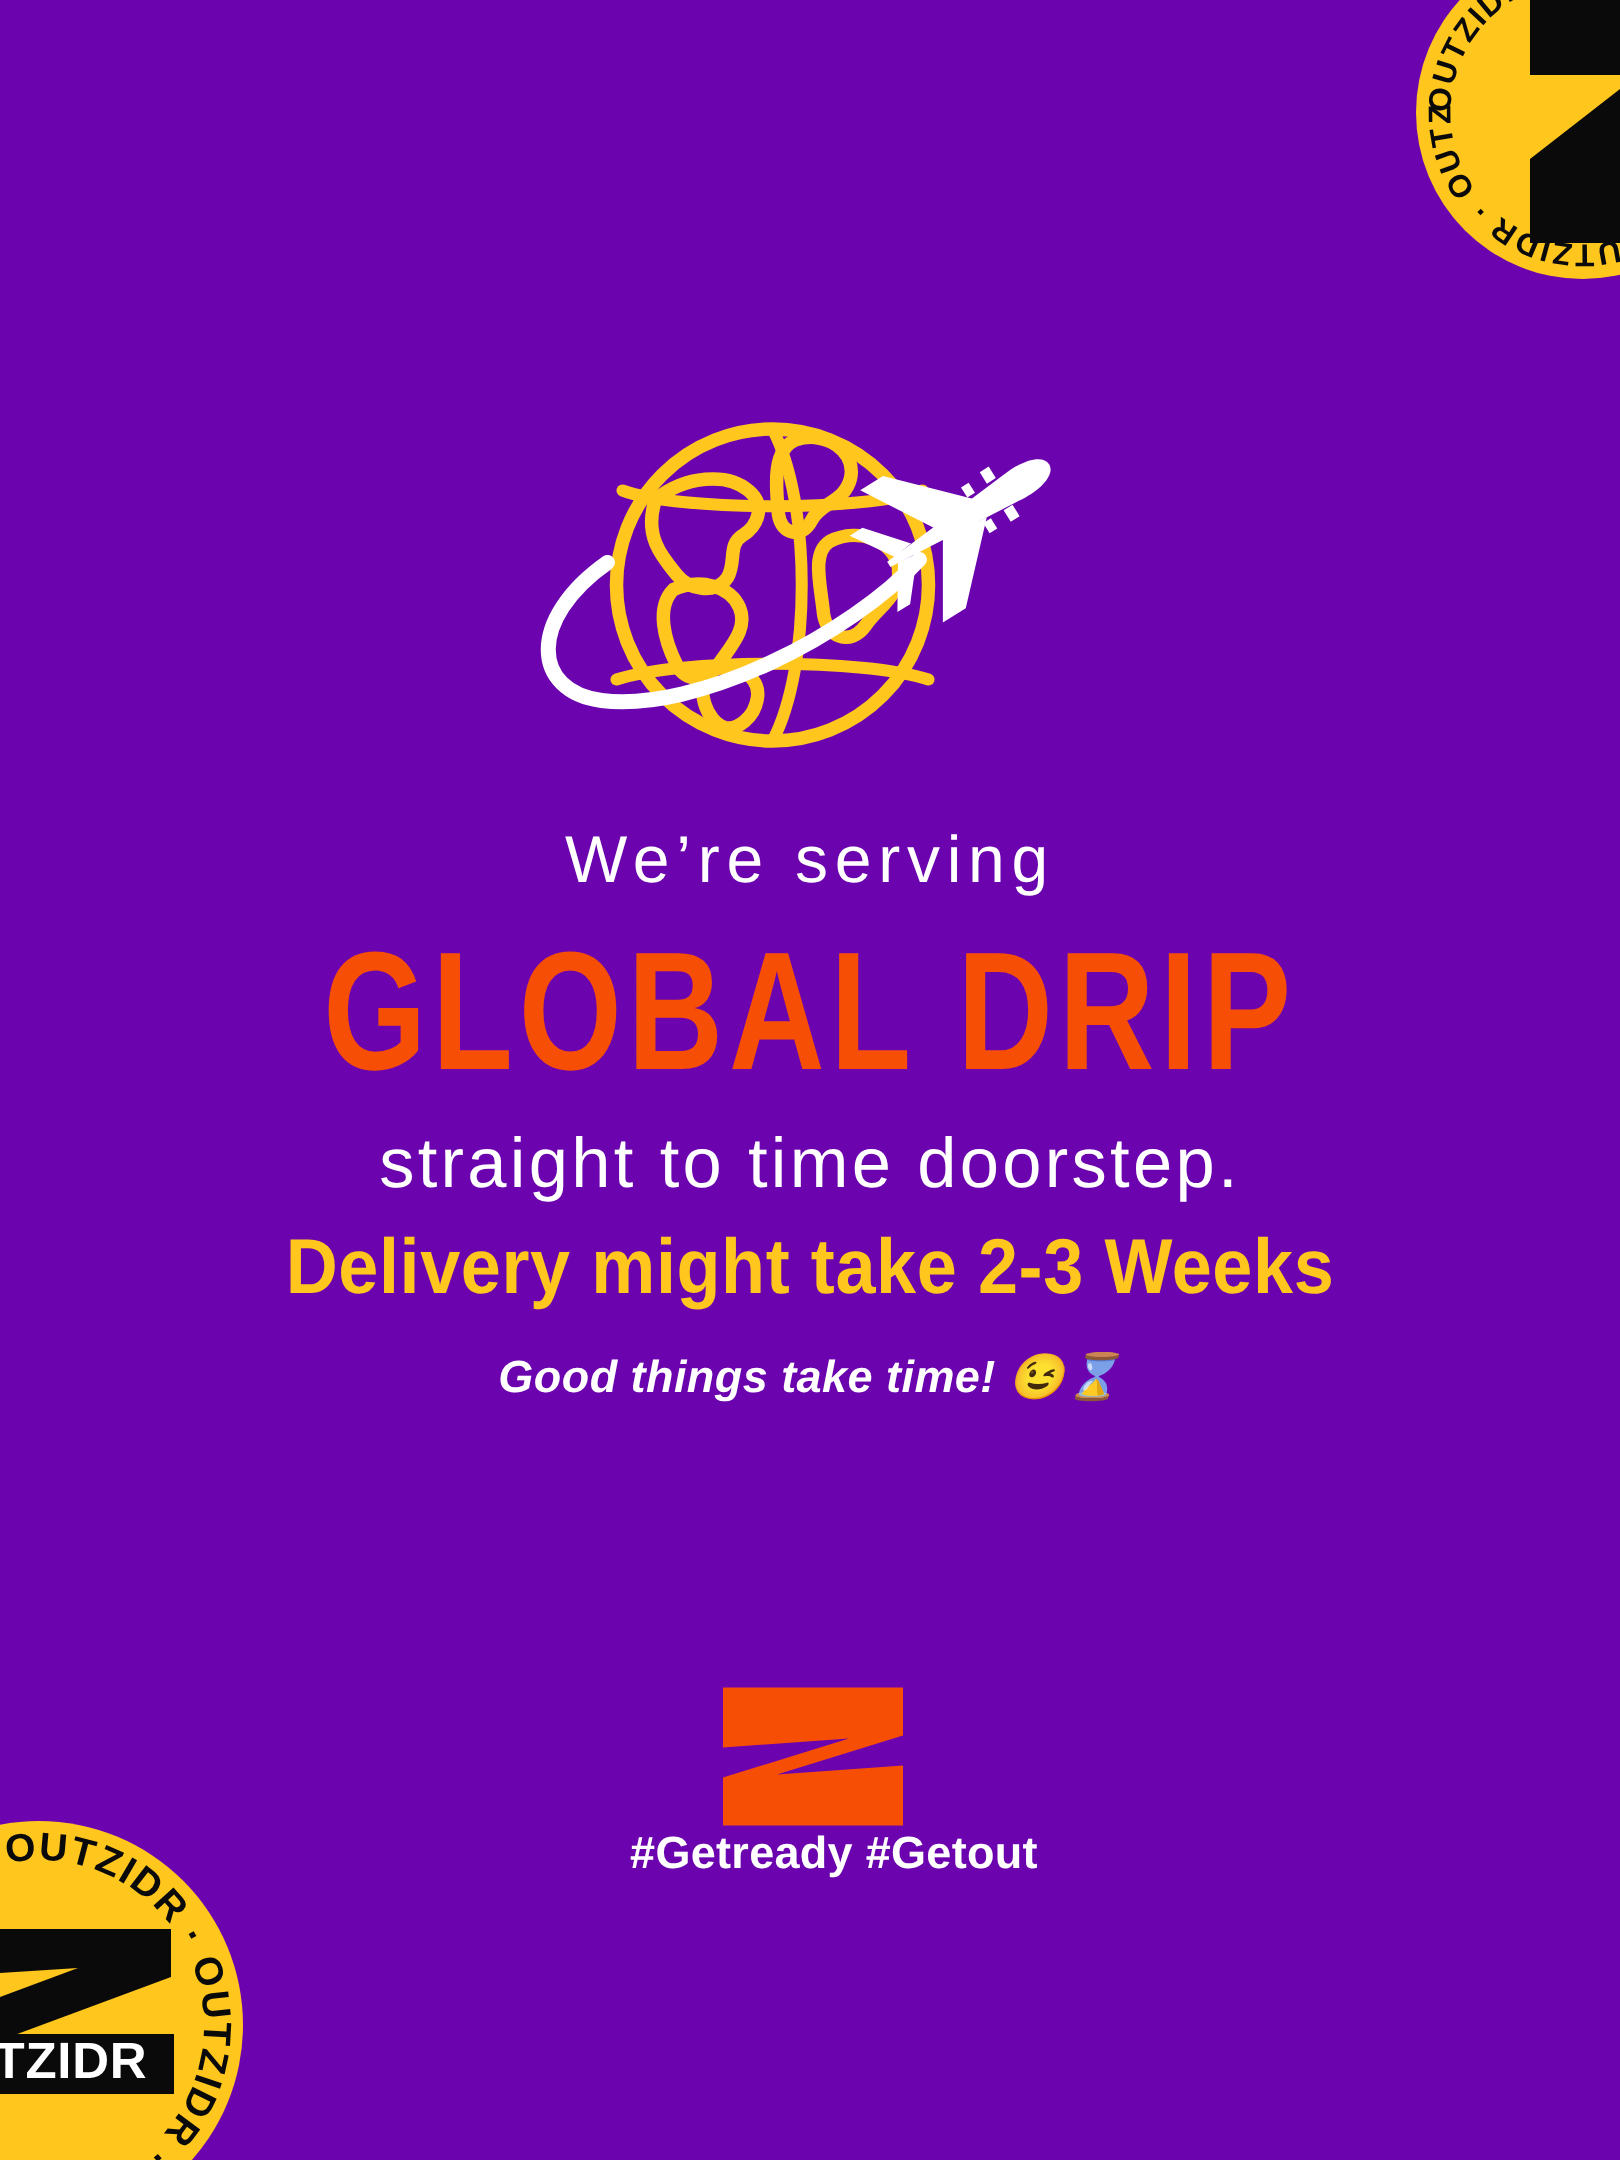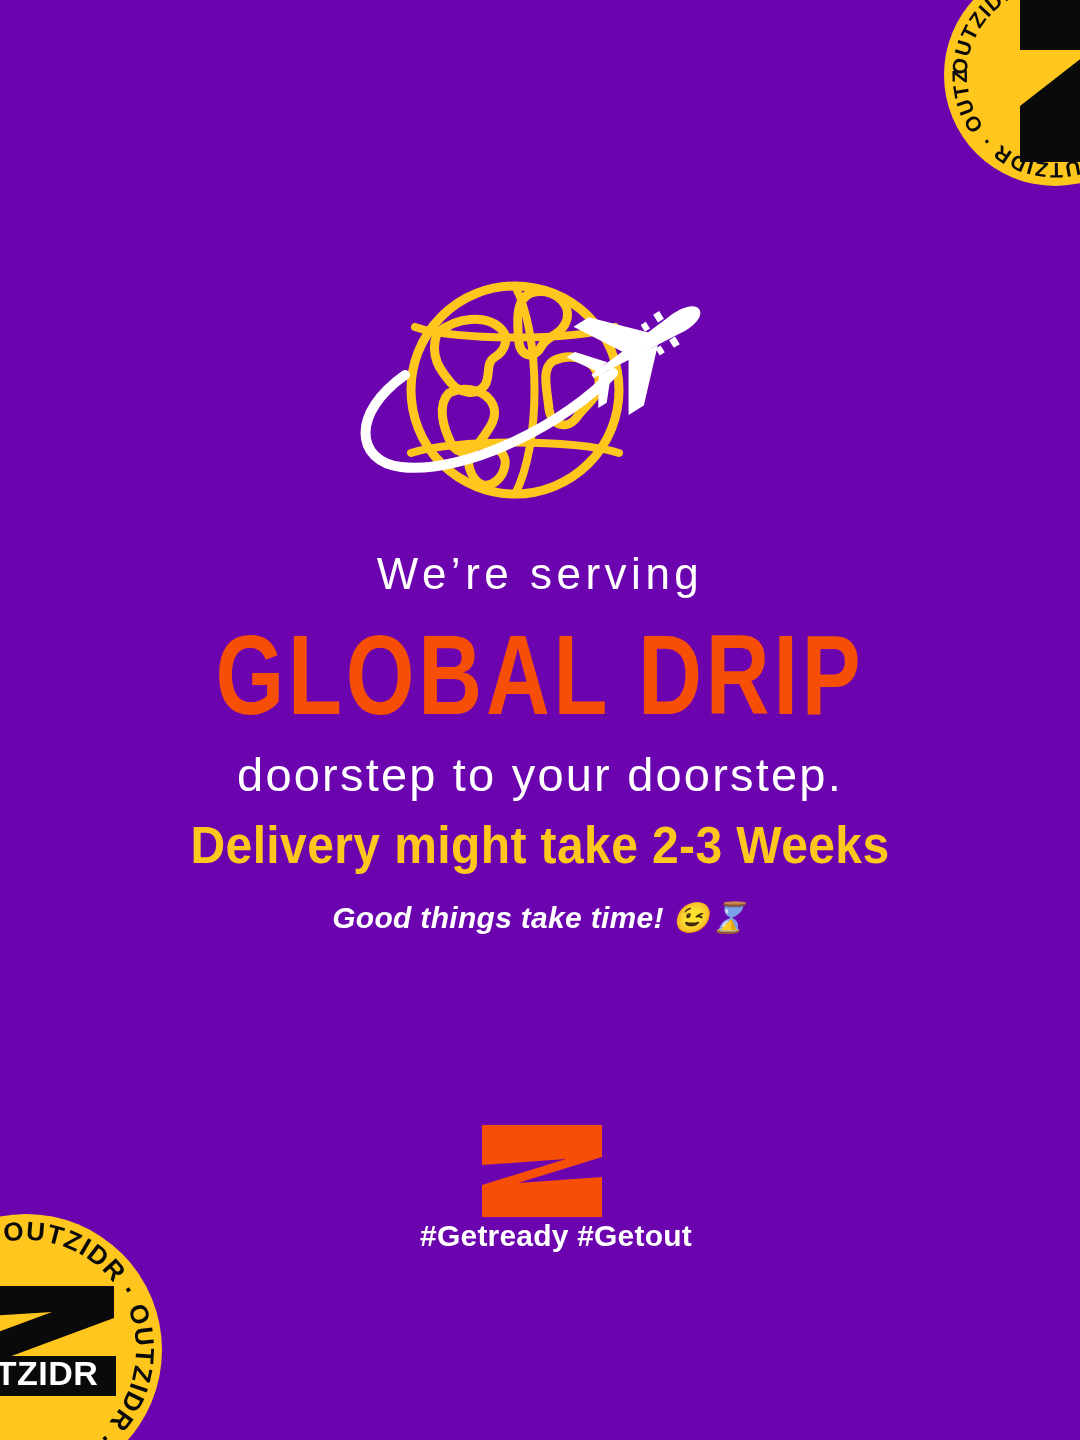--- a/index.html
+++ b/index.html
@@ -186,21 +186,21 @@
         <rect x="84" y="28" width="7" height="9" fill="#FFFFFF"></rect>
         <rect x="68" y="0" width="6" height="8" fill="#FFFFFF"></rect>
         <rect x="68" y="28" width="6" height="8" fill="#FFFFFF"></rect>
       </g>
     </svg>
   </div>
 
   <div class="copy">
     <div class="line-kicker">We’re serving</div>
     <div class="line-headline">GLOBAL DRIP</div>
-    <div class="line-sub">doorstep to your doorstep.</div>
+    <div class="line-sub">straight to time doorstep.</div>
   </div>
 
   <div class="delivery">Delivery might take 2-3 Weeks</div>
   <div class="delivery-note">Good things take time! 😉⌛</div>
 
   <div class="footer-logo">
     <svg viewBox="0 0 128 96" aria-hidden="true">
       <path d="M 4,2 L 124,2 L 124,34 L 40,60 L 124,54 L 124,94 L 4,94 L 4,62 L 88,36 L 4,42 Z" fill="#F74E06"></path>
     </svg>
   </div>

